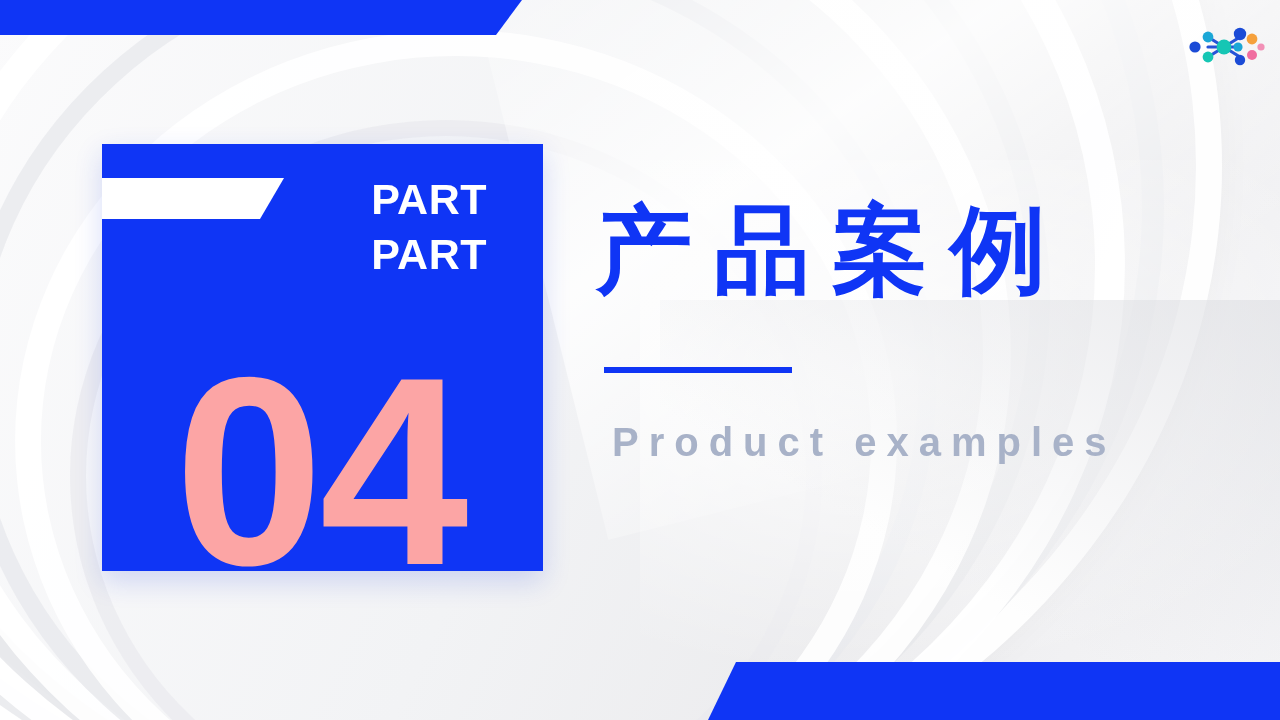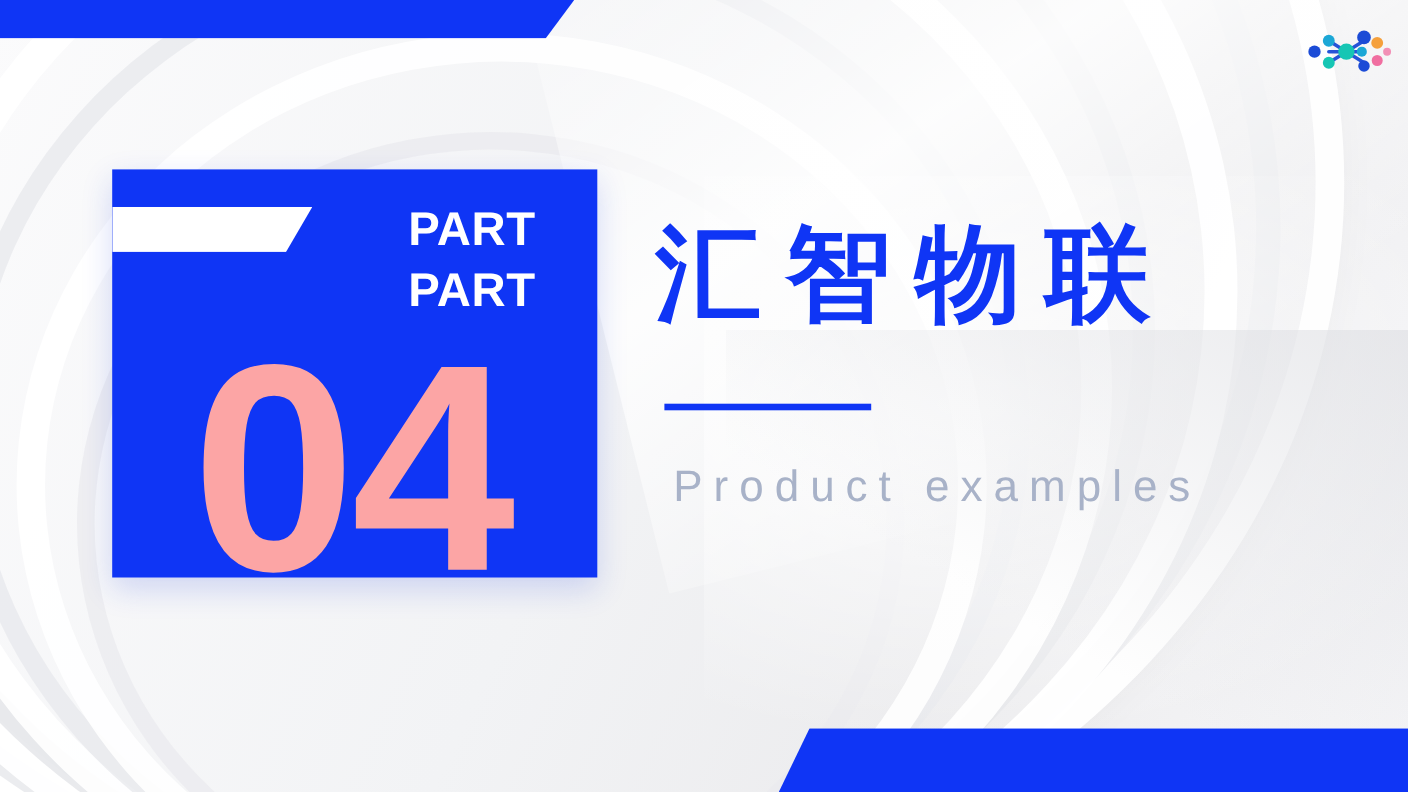--- a/index.html
+++ b/index.html
@@ -105,22 +105,22 @@
     position: absolute;
     right: 0; bottom: 0;
     width: 572px; height: 58px;
     background: var(--brand);
     clip-path: polygon(28px 0, 100% 0, 100% 100%, 0 100%);
   }
 
   
   .part-panel {
     position: absolute;
-    left: 102px; top: 154px;
-    width: 441px; height: 371px;
+    left: 102px; top: 144px;
+    width: 441px; height: 427px;
     background: var(--brand);
     box-shadow: 0 10px 26px rgba(30,60,220,0.18);
   }
   .panel-rule {
     position: absolute;
     left: 0px; top: 34px;
     width: 182px; height: 41px;
     background: #ffffff;
     clip-path: polygon(0 0, 100% 0, calc(100% - 24px) 100%, 0 100%);
   }
@@ -164,21 +164,21 @@
     position: absolute;
     left: 604px; top: 367px;
     width: 188px; height: 6px;
     background: var(--brand);
   }
   .subtitle-en {
     position: absolute;
     left: 612px; top: 420px;
     color: var(--muted);
     font-size: 40px;
-    font-weight: normal;
+    font-weight: bold;
     letter-spacing: 10px;
     white-space: nowrap;
     text-align: right;
   }
 
   
   .logo {
     position: absolute;
     right: 14px; top: 24px;
     display: flex;
@@ -226,21 +226,21 @@
 
   <div class="part-panel">
     <div class="panel-rule"></div>
     <div class="part-label">
       <span>PART</span>
       <span>PART</span>
     </div>
     <div class="panel-number">04</div>
   </div>
 
-  <div class="title-cn">汇智物联</div>
+  <div class="title-cn">产品案例</div>
   <div class="title-underline"></div>
   <div class="subtitle-en">Product examples</div>
 
   <div class="logo">
     <svg class="logo-mark" viewBox="0 0 84 46">
       <g stroke="#1B4BD6" stroke-width="3.2" stroke-linecap="round" fill="none" opacity="0.95">
         <line x1="26" y1="13" x2="42" y2="23"></line>
         <line x1="26" y1="33" x2="42" y2="23"></line>
         <line x1="42" y1="23" x2="58" y2="13"></line>
         <line x1="42" y1="23" x2="58" y2="33"></line>

